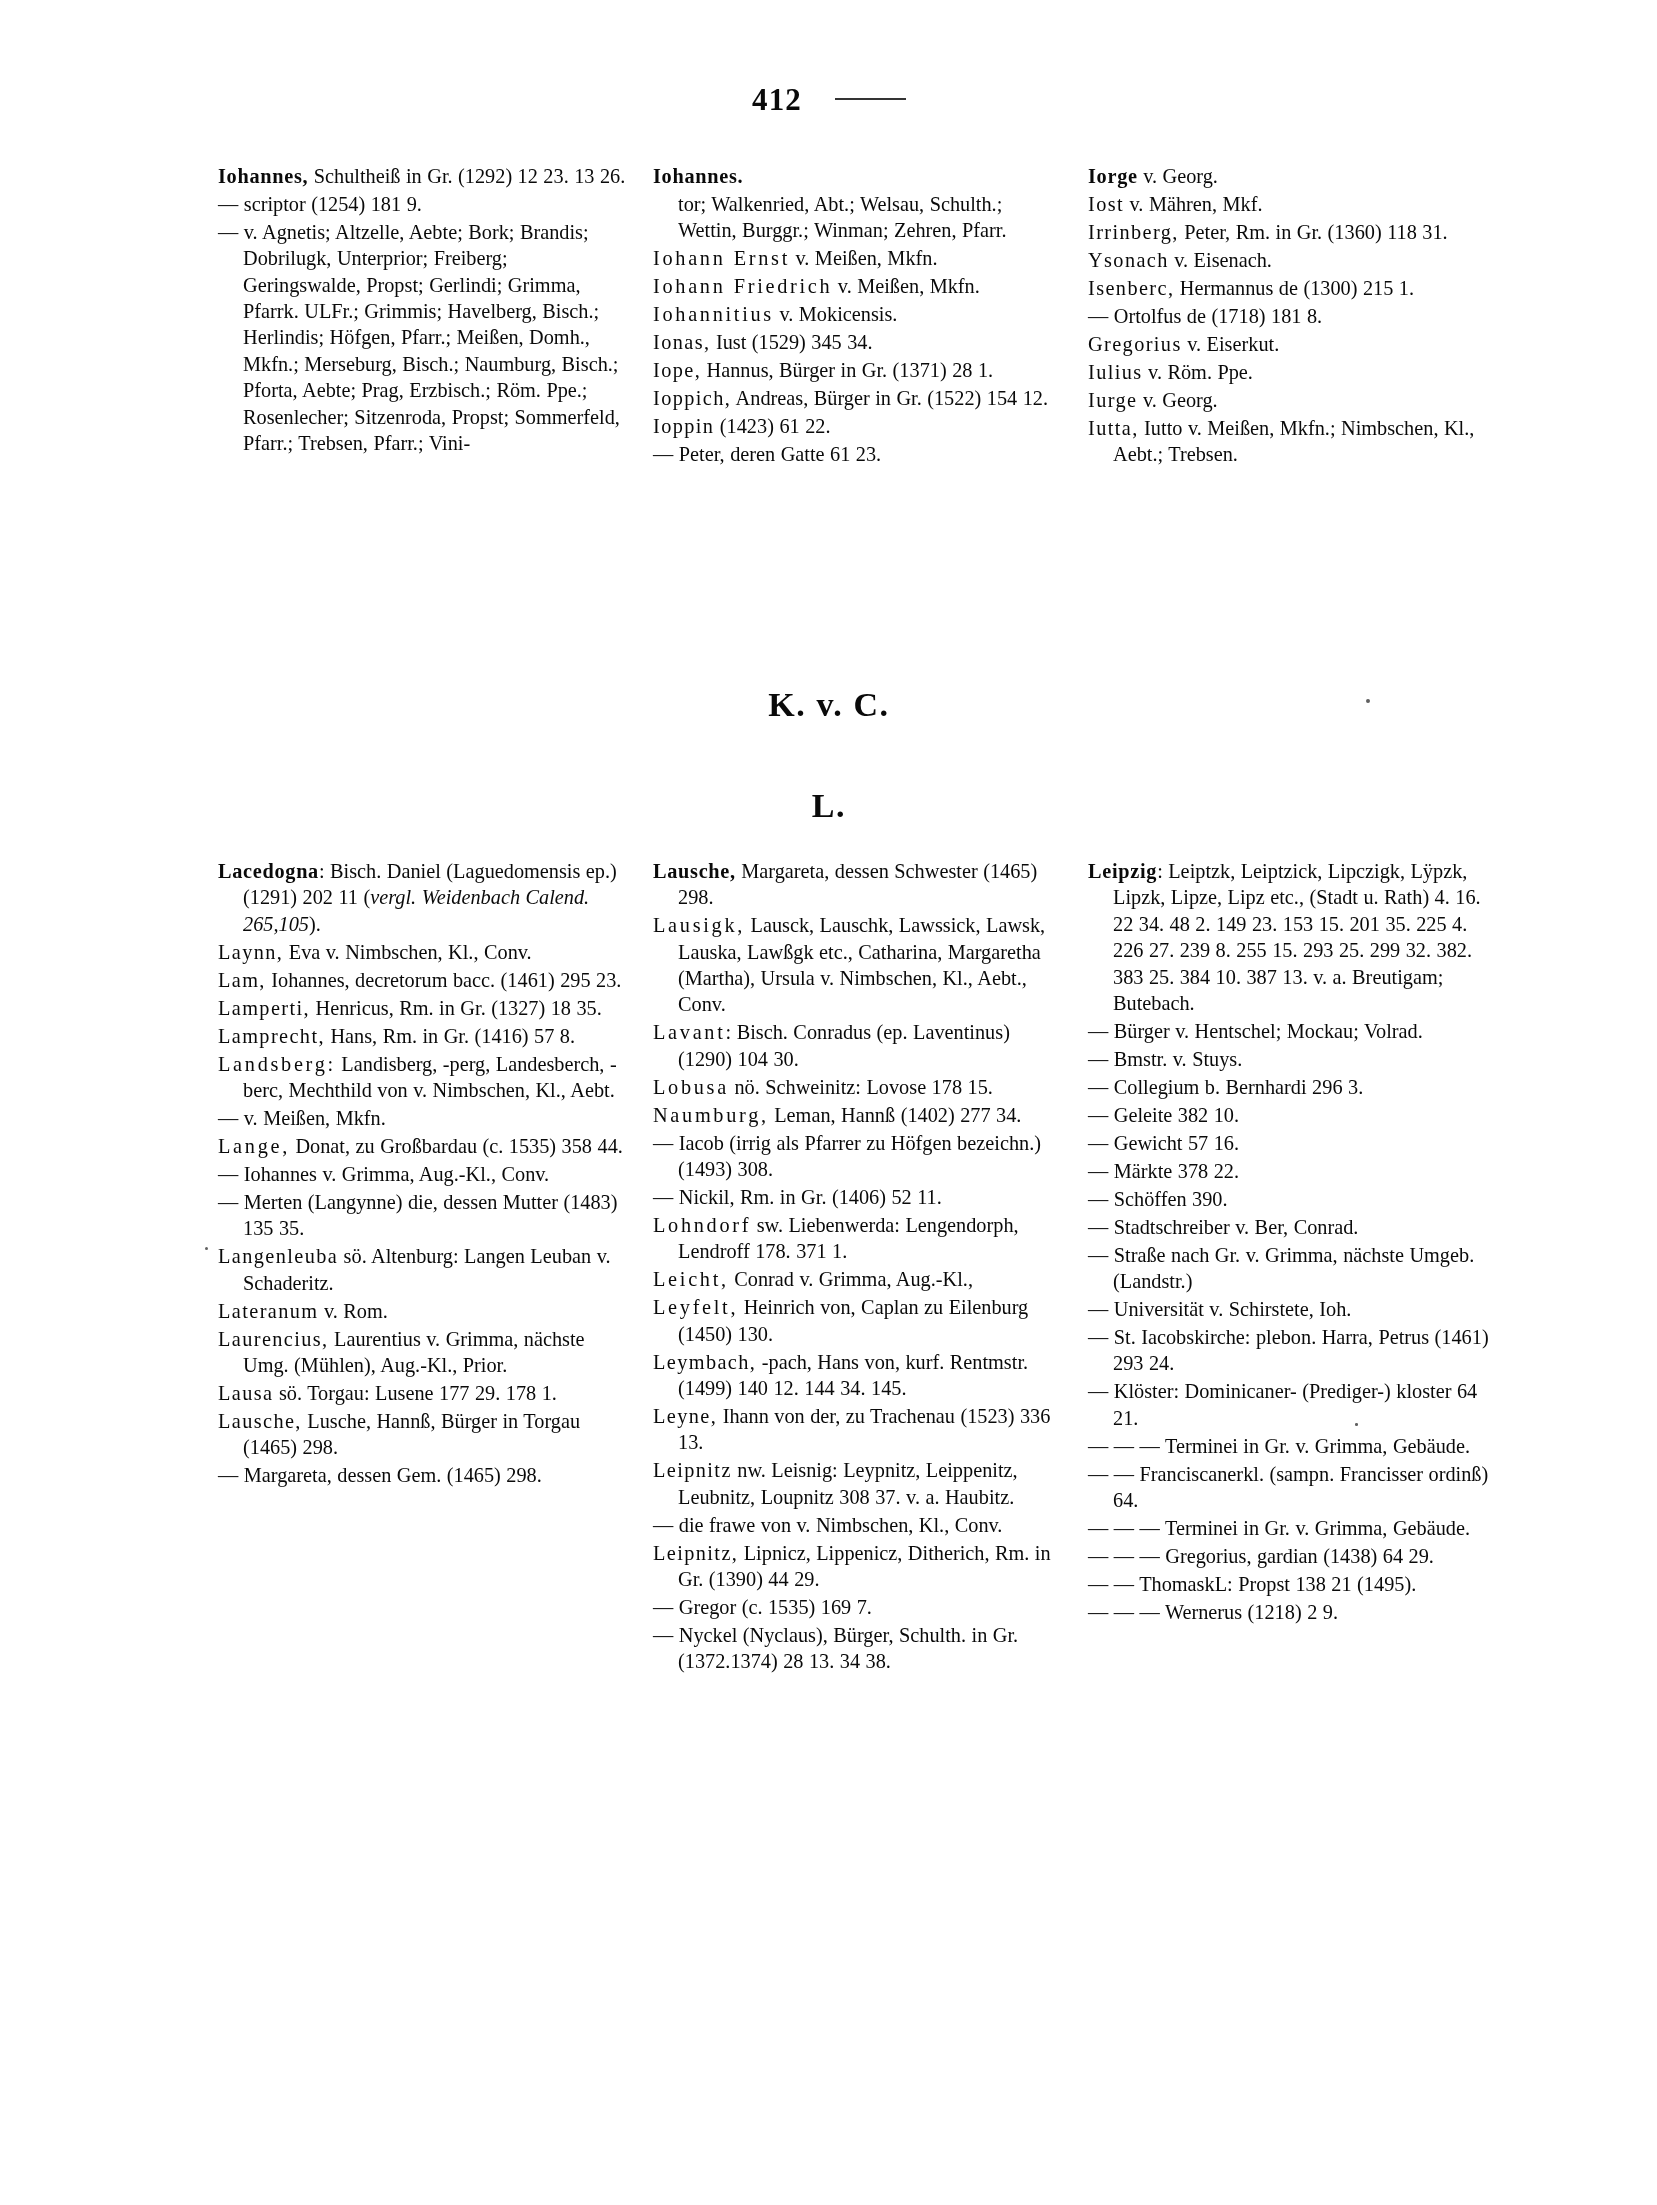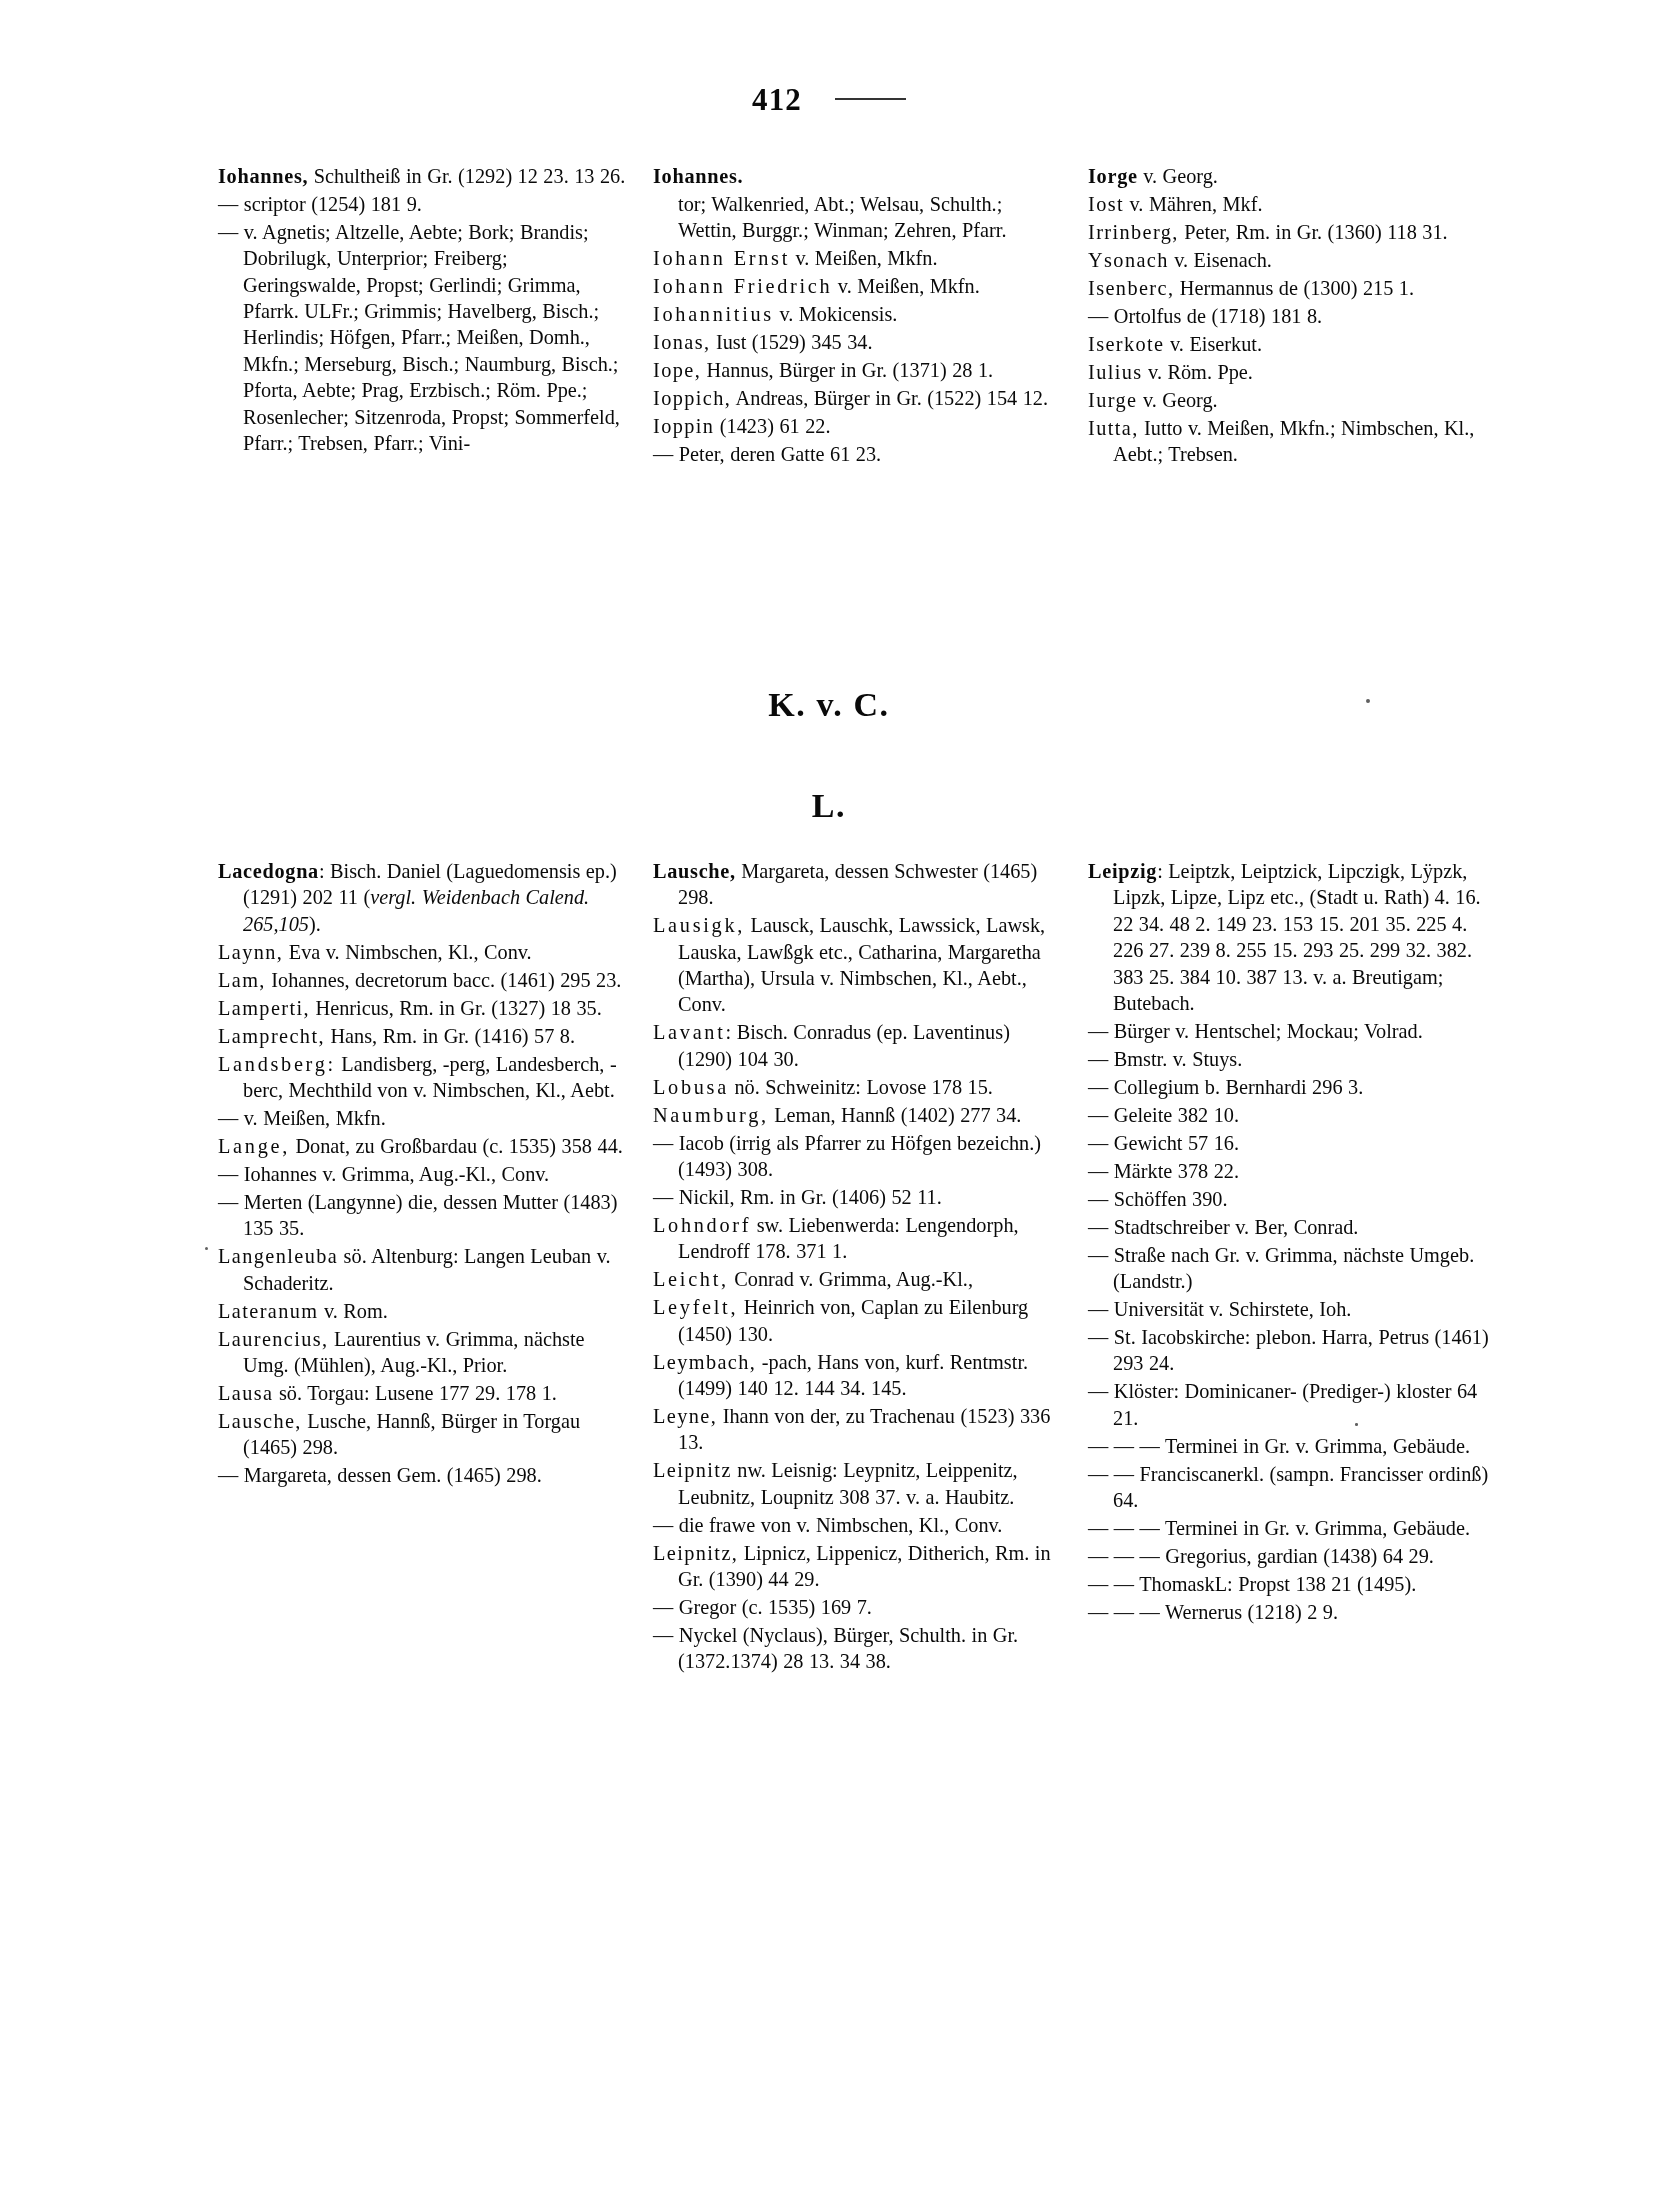--- a/index.html
+++ b/index.html
@@ -137,21 +137,21 @@
         <div class="entry"><span class="hw-semi">Ioppin</span><span> (1423) 61 22.</span></div>
         <div class="entry"><span class="dash">—</span><span> Peter, deren Gatte 61 23.</span></div>
       </div>
     <div class="col">
         <div class="entry"><span class="hw">Iorge</span><span> v. Georg.</span></div>
         <div class="entry"><span class="hw-semi">Iost</span><span> v. Mähren, Mkf.</span></div>
         <div class="entry"><span class="hw-semi">Irrinberg,</span><span> Peter, Rm. in Gr. (1360) 118 31.</span></div>
         <div class="entry"><span class="hw-semi">Ysonach</span><span> v. Eisenach.</span></div>
         <div class="entry"><span class="hw-semi">Isenberc,</span><span> Hermannus de (1300) 215 1.</span></div>
         <div class="entry"><span class="dash">—</span><span> Ortolfus de (1718) 181 8.</span></div>
-        <div class="entry"><span class="hw-semi">Iserkote</span><span> v. Eiserkut.</span></div>
+        <div class="entry"><span class="hw-semi">Gregorius</span><span> v. Eiserkut.</span></div>
         <div class="entry"><span class="hw-semi">Iulius</span><span> v. Röm. Ppe.</span></div>
         <div class="entry"><span class="hw-semi">Iurge</span><span> v. Georg.</span></div>
         <div class="entry"><span class="hw-semi">Iutta,</span><span> Iutto v. Meißen, Mkfn.; Nimbschen, Kl., Aebt.; Trebsen.</span></div>
       </div>
   </div>
 
   <div class="section-letter" id="sec-kvc">K. v. C.</div>
   <div class="section-letter" id="sec-l">L.</div>
 
   <div class="cols" id="block-l">

